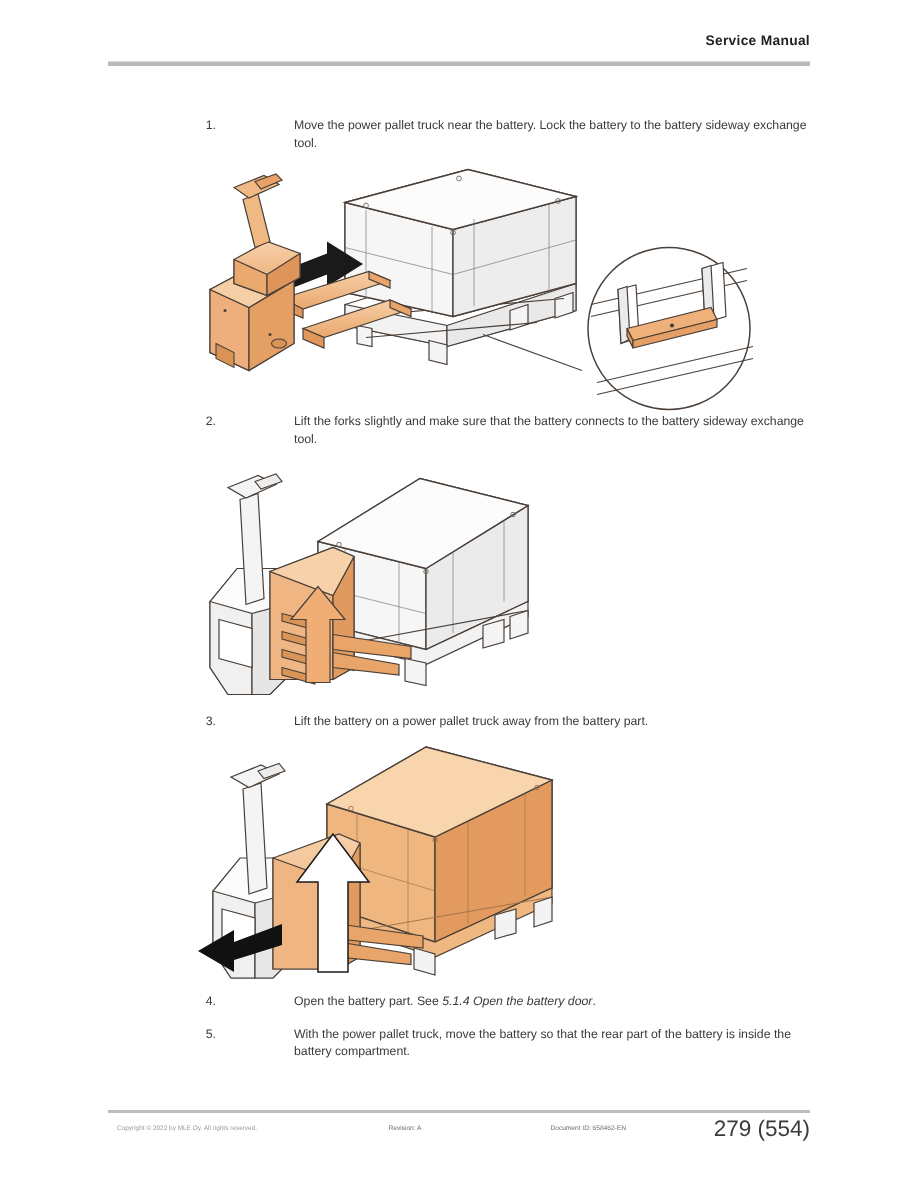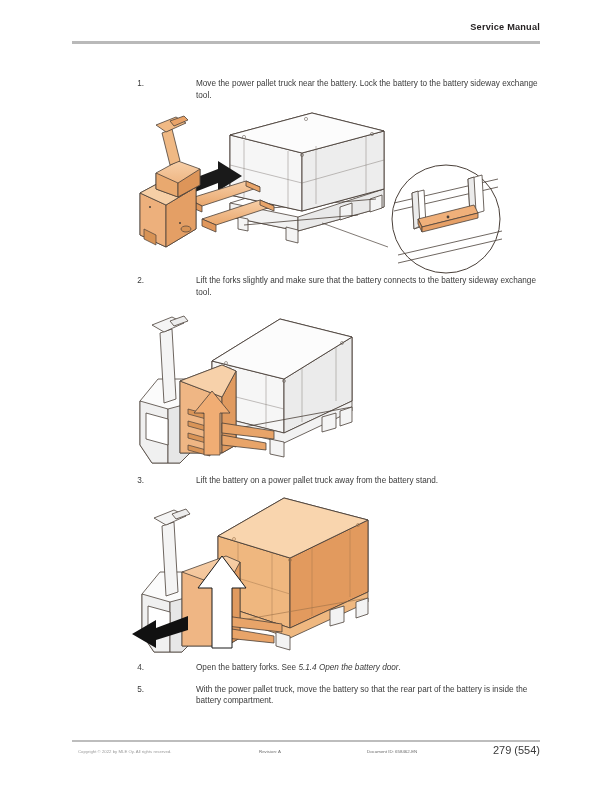--- a/index.html
+++ b/index.html
@@ -130,21 +130,21 @@
     left: 295px;
     top: 9px;
     font-size: 4.4px;
     color: #6c6c6c;
     white-space: nowrap;
   }
   .footer-page {
     position: absolute;
     right: 0;
     top: 4px;
-    font-size: 11px;
+    font-size: 15px;
     color: #3a3a3a;
     white-space: nowrap;
   }
 </style>
 </head>
 <body>
 
 <div class="page">
 
   <div class="header">
@@ -355,21 +355,21 @@
         </g>
 
         <g fill="#f0ad74" stroke="#4a4039" stroke-width="0.8">
           <path d="M78 150 L78 108 L68 108 L86 86 L104 108 L94 108 L94 150 Z"></path>
         </g>
       </svg>
     </div>
 
     <p class="step" style="margin-bottom:6px;">
       <span class="num">3.</span>
-      <span class="txt">Lift the battery on a power pallet truck away from the battery stand.</span>
+      <span class="txt">Lift the battery on a power pallet truck away from the battery part.</span>
     </p>
 
     <div class="figure" style="height:170px;">
       <svg width="414" height="170" viewBox="0 0 414 170" xmlns="http://www.w3.org/2000/svg">
         <defs>
           <linearGradient id="orC" x1="0" y1="0" x2="0" y2="1">
             <stop offset="0" stop-color="#f7cfa8"></stop>
             <stop offset="1" stop-color="#eaa870"></stop>
           </linearGradient>
         </defs>
@@ -431,21 +431,21 @@
         </g>
 
         <g fill="#111111">
           <path d="M62 124 L30 136 L30 128 L6 142 L30 156 L30 148 L62 138 Z"></path>
         </g>
       </svg>
     </div>
 
     <p class="step" style="margin-bottom:10px;">
       <span class="num">4.</span>
-      <span class="txt"><span>Open the battery forks. See </span><em>5.1.4 Open the battery door</em><span>.</span></span>
+      <span class="txt"><span>Open the battery part. See </span><em>5.1.4 Open the battery door</em><span>.</span></span>
     </p>
 
     <p class="step">
       <span class="num">5.</span>
       <span class="txt">With the power pallet truck, move the battery so that the rear part of the battery is inside the battery compartment.</span>
     </p>
 
   </div>
 
   <div class="footer">

